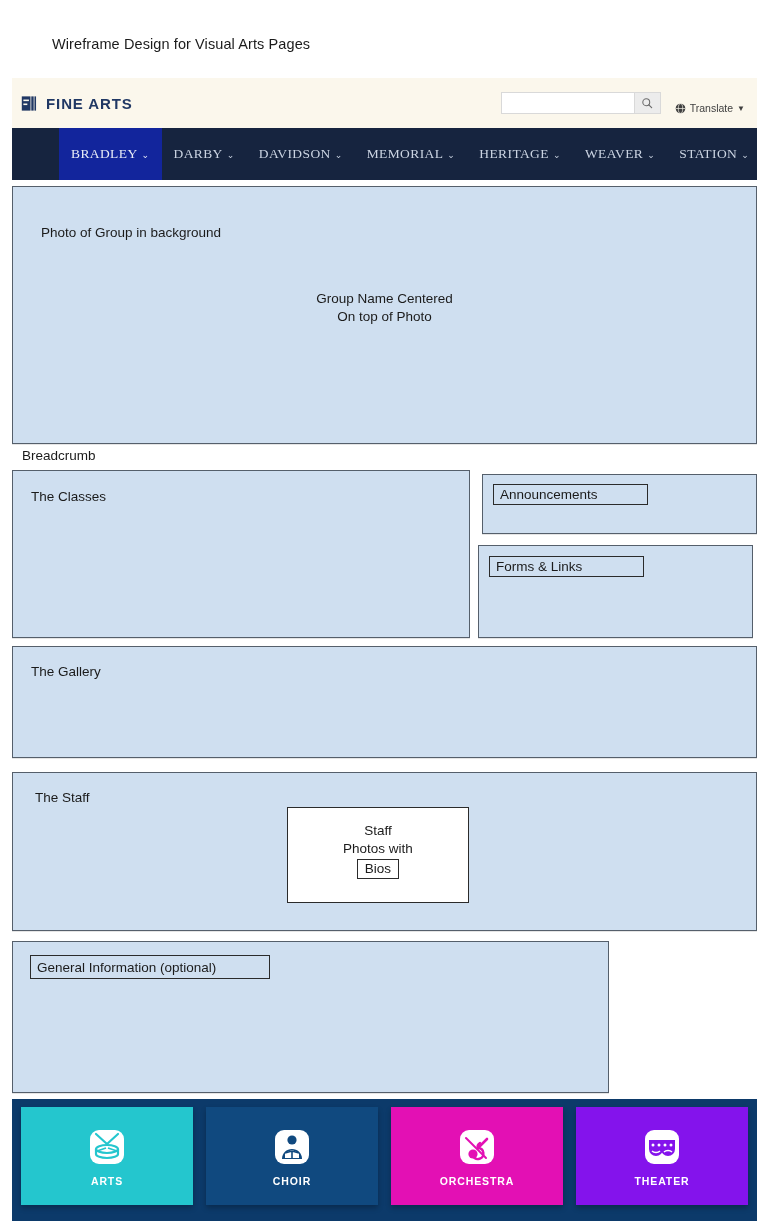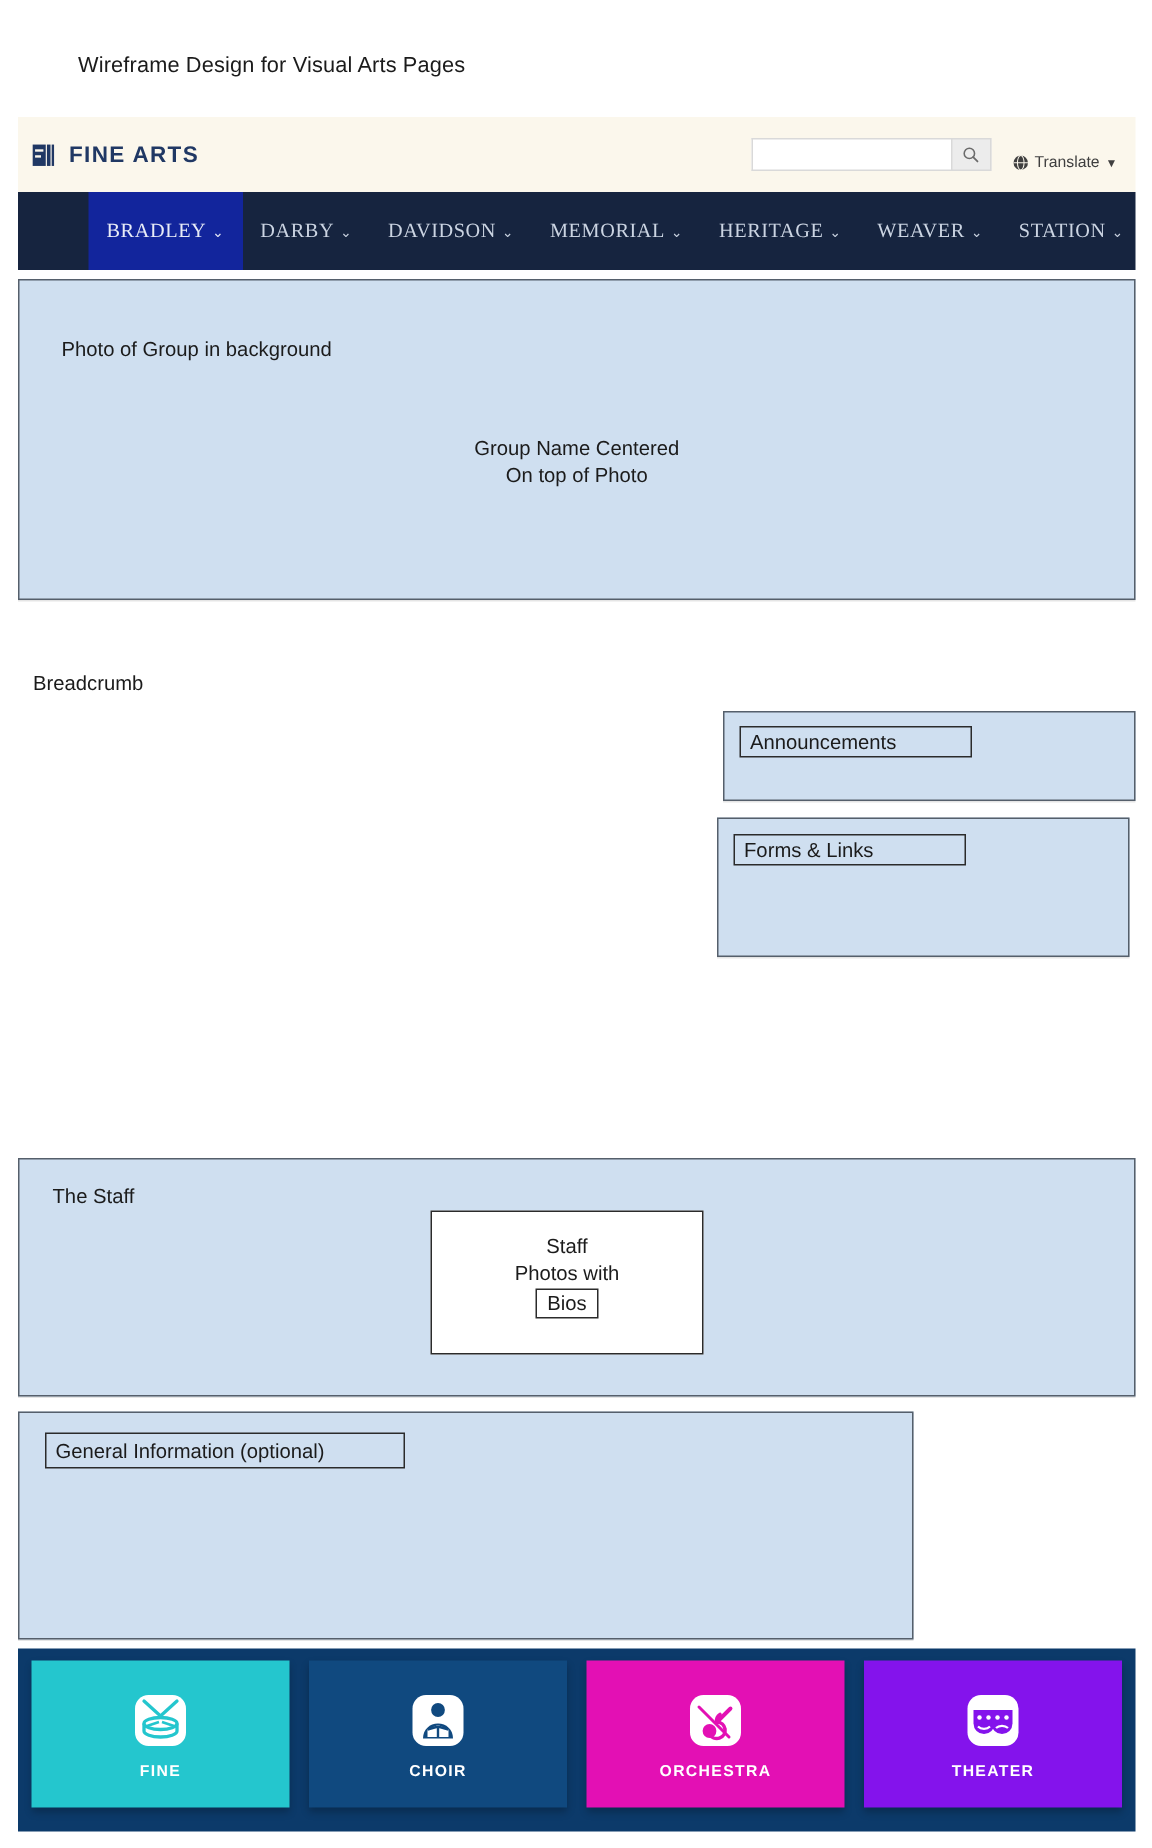--- a/index.html
+++ b/index.html
@@ -83,21 +83,21 @@
   .inner-box {
     position:absolute;
     border: 1px solid #2b2b2b;
     background: #cfdff0;
     display:flex; align-items:center;
     padding: 0 6px;
     font-size: 13.5px; color:#1b1b1b;
   }
 
   
-  #hero { left: 12px; top: 186px; width: 745px; height: 214px; }
+  #hero { left: 12px; top: 186px; width: 745px; height: 258px; }
   #hero-note { left: 28px; top: 38px; }
   #hero-title {
     position:absolute; left:0; right:0; top: 103px;
     text-align:center; font-size: 13.5px; color:#1b1b1b; line-height: 18px;
   }
 
   .breadcrumb {
     position:absolute; left: 22px; top: 448px;
     font-size: 13.5px; color:#1b1b1b;
   }
@@ -227,29 +227,35 @@
   <div class="wf" id="hero">
     <div class="wf-label" id="hero-note">Photo of Group in background</div>
     <div id="hero-title">
       <div>Group Name Centered</div>
       <div>On top of Photo</div>
     </div>
   </div>
 
   <div class="breadcrumb">Breadcrumb</div>
 
+  <div class="wf" id="classes">
+    <div class="wf-label">The Classes</div>
+  </div>
 
   <div class="wf" id="announcements">
     <div class="inner-box" id="ann-inner">Announcements</div>
   </div>
 
   <div class="wf" id="forms">
     <div class="inner-box" id="forms-inner">Forms &amp; Links</div>
   </div>
 
+  <div class="wf" id="gallery">
+    <div class="wf-label">The Gallery</div>
+  </div>
 
   <div class="wf" id="staff">
     <div class="wf-label">The Staff</div>
     <div id="staff-photo">
       <div class="line">Staff</div>
       <div class="line">Photos with</div>
       <div id="bios-box">Bios</div>
     </div>
   </div>
 
@@ -260,21 +266,21 @@
   <div class="site-footer" style="background: rgb(12, 58, 106);">
     <div class="tiles" id="footer-tiles">
         <div class="tile" style="background: rgb(36, 198, 206);">
           <svg class="tile-icon" viewBox="0 0 42 42">
             <rect x="4" y="4" width="34" height="34" rx="9" fill="#fff"></rect>
             <ellipse cx="21" cy="23" rx="11" ry="4" fill="none" stroke="#24c6ce" stroke-width="2.2"></ellipse>
             <path d="M10 23v5c0 2.2 4.9 4 11 4s11-1.8 11-4v-5" fill="none" stroke="#24c6ce" stroke-width="2.2"></path>
             <path d="M11 25l9-3M31 25l-9-3" stroke="#24c6ce" stroke-width="1.8"></path>
             <path d="M10 8l11 10M32 8L21 18" stroke="#24c6ce" stroke-width="2.2" stroke-linecap="round"></path>
           </svg>
-          <div class="tile-label">FINE</div>
+          <div class="tile-label">ARTS</div>
         </div>
         <div class="tile" style="background: rgb(16, 73, 127);">
           <svg class="tile-icon" viewBox="0 0 42 42">
             <rect x="4" y="4" width="34" height="34" rx="9" fill="#fff"></rect>
             <circle cx="21" cy="14" r="4.6" fill="#10497f"></circle>
             <path d="M11 33c0-6 4.5-10 10-10s10 4 10 10z" fill="#10497f"></path>
             <path d="M21 24l-7 3v5h14v-5z" fill="#fff"></path>
             <path d="M21 25v7M14 27l7-2 7 2" stroke="#10497f" stroke-width="1.6" fill="none"></path>
           </svg>
           <div class="tile-label">CHOIR</div>

